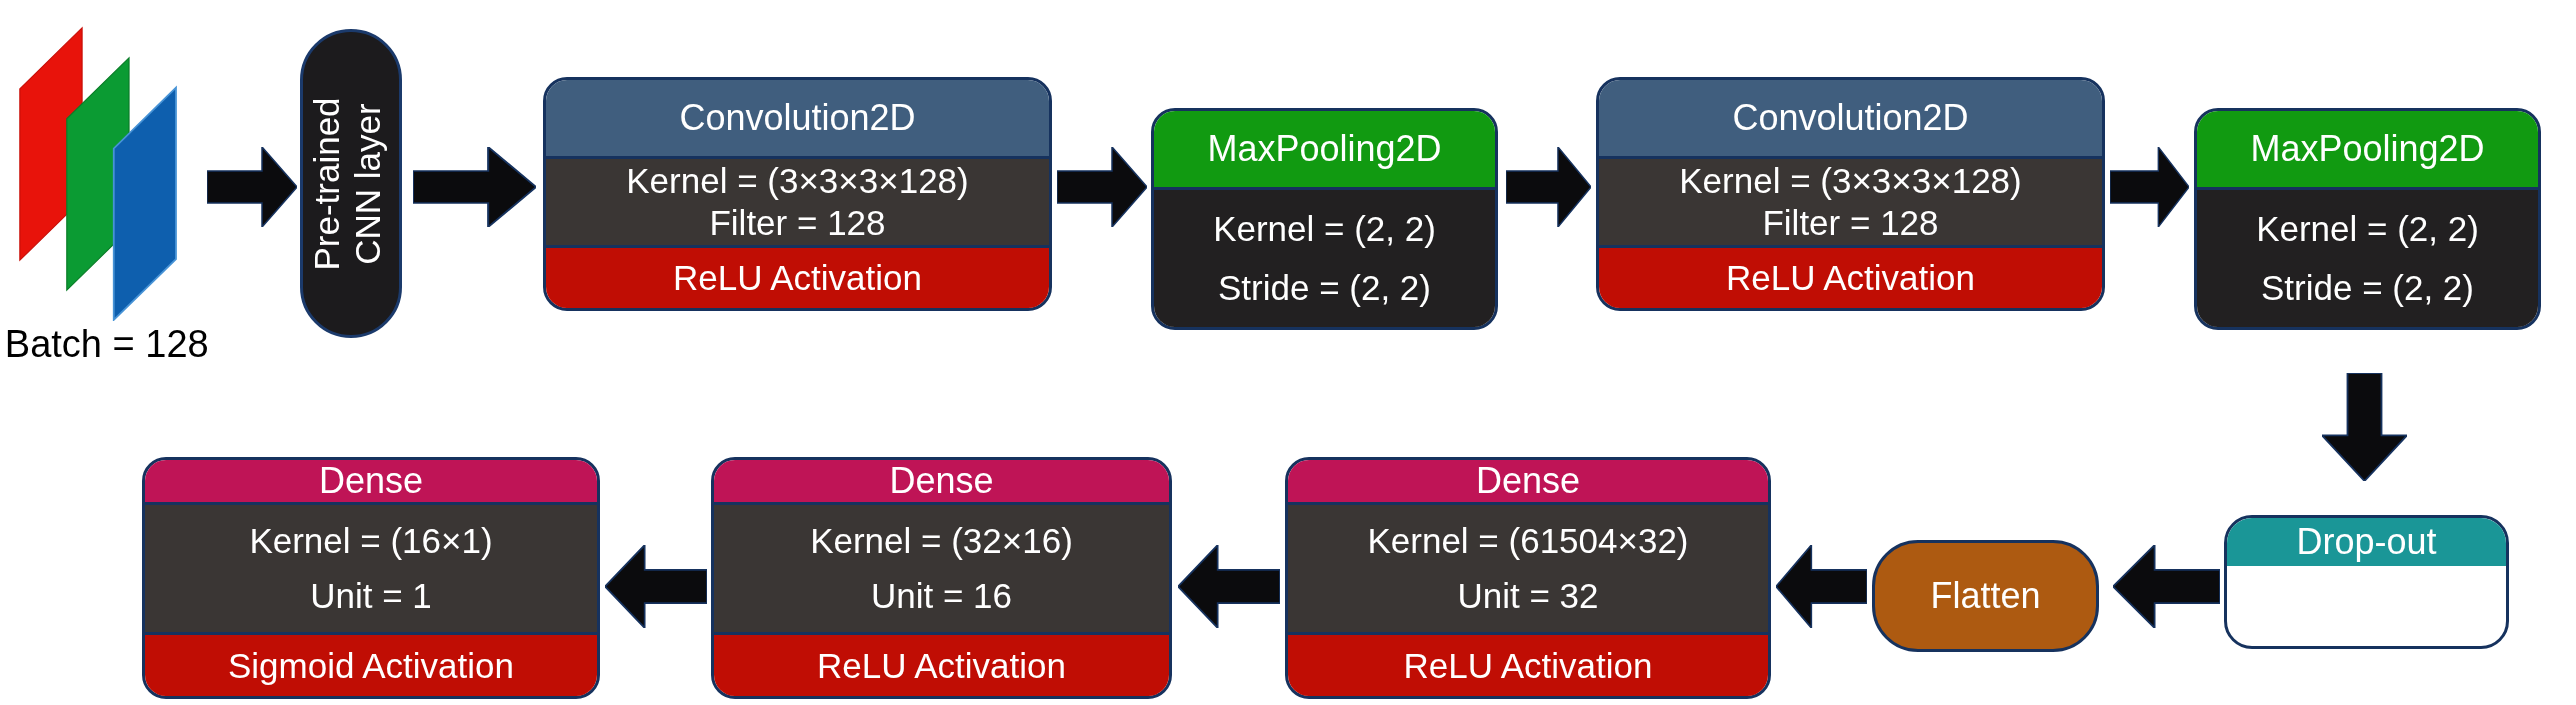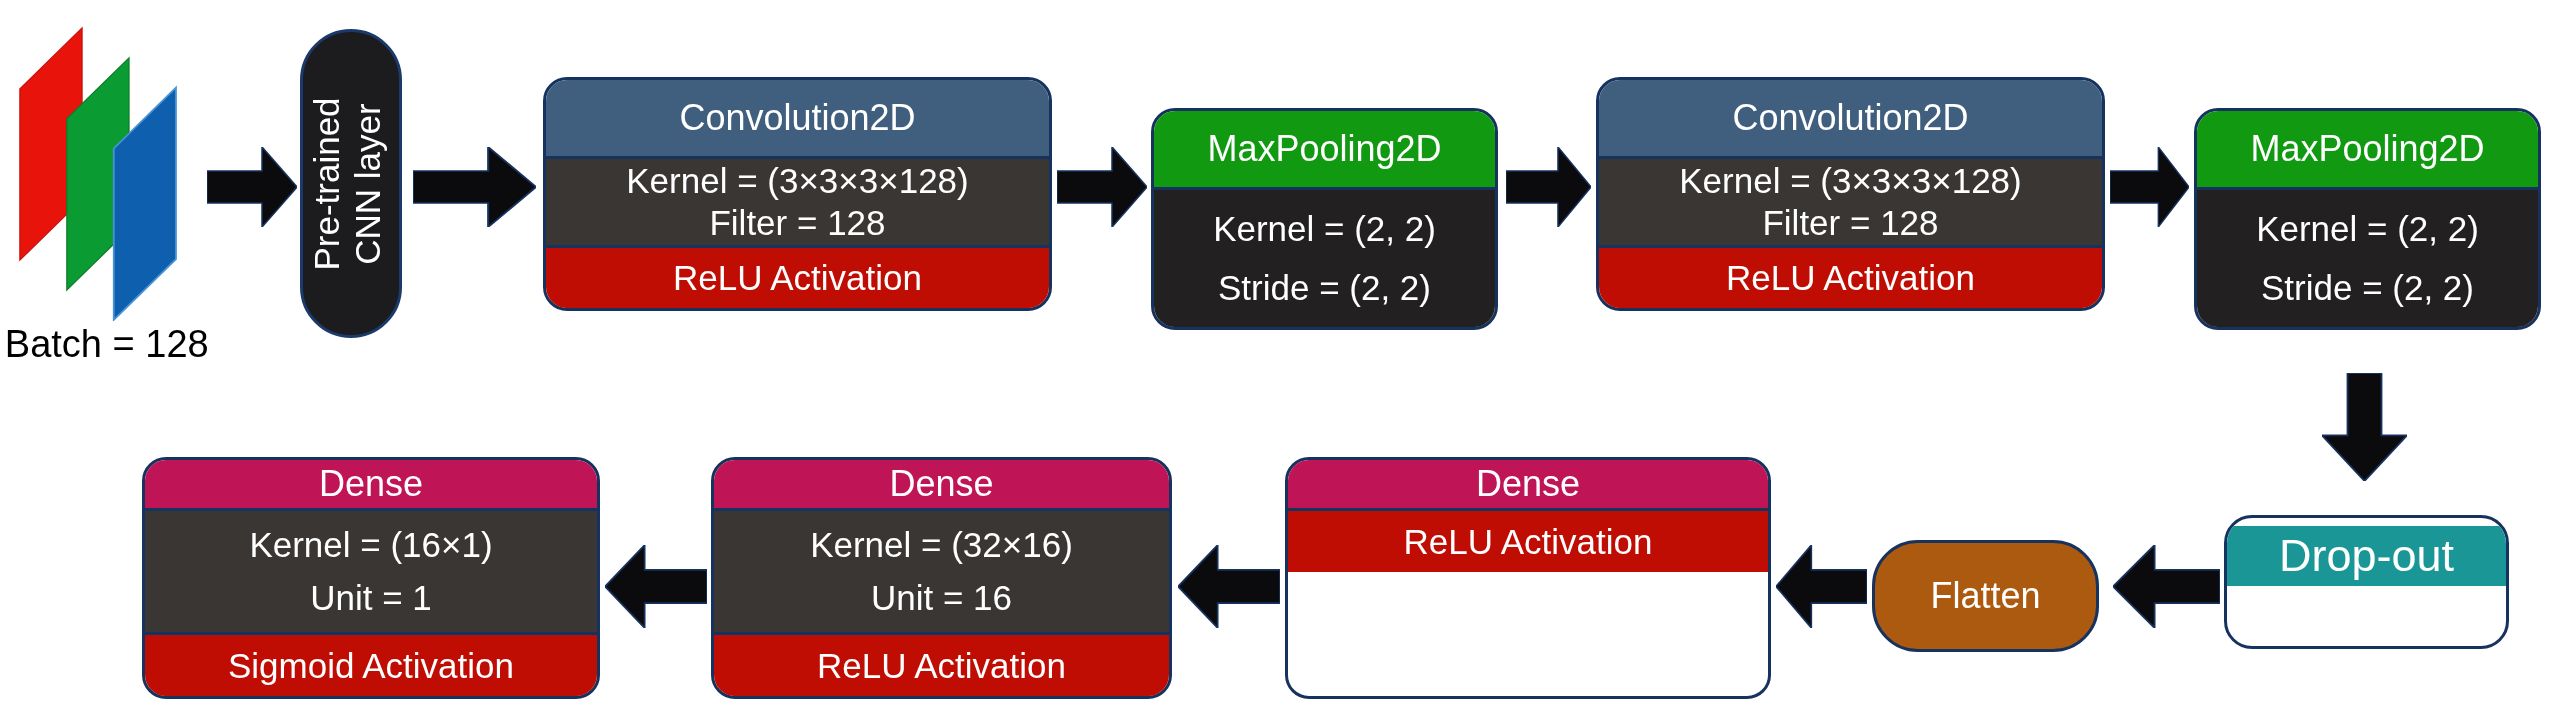--- a/index.html
+++ b/index.html
@@ -85,34 +85,34 @@
   #conv1 { left: 543px;  top: 77px; width: 509px; height: 234px; }
   #pool1 { left: 1151px; top: 108px; width: 347px; height: 222px; }
   #conv2 { left: 1596px; top: 77px; width: 509px; height: 234px; }
   #pool2 { left: 2194px; top: 108px; width: 347px; height: 222px; }
   .conv-box .layer-header { height: 76px; }
   .conv-box .layer-footer { height: 60px; }
   .pool-box .layer-header { height: 76px; }
 
   
   #dropout { left: 2224px; top: 515px; width: 285px; height: 134px; border-radius: 28px; }
-  #dropout .layer-header { height: 60px; font-size: 45px; margin-top: 8px; }
+  #dropout .layer-header { height: 48px; font-size: 36px; }
   #flatten {
     left: 1872px; top: 540px; width: 227px; height: 112px;
     background: var(--flatten, #ad5a11);
     border: 3px solid var(--border, #16325e);
     border-radius: 46px;
     box-sizing: border-box;
     display: flex; align-items: center; justify-content: center;
     color: #fff; font-size: 36px;
   }
   #dense1 { left: 1285px; top: 457px; width: 486px; height: 242px; }
   #dense2 { left: 711px; top: 457px; width: 461px; height: 242px; }
   #dense3 { left: 142px;  top: 457px; width: 458px; height: 242px; }
-  .dense-box .layer-header { height: 48px; }
+  .dense-box .layer-header { height: 42px; }
   .dense-box .layer-footer { height: 61px; }
 
   
   .arrow { position: absolute; }
   #a1 { left: 207px;  top: 147px; width: 90px; height: 80px; }
   #a2 { left: 413px;  top: 147px; width: 123px; height: 80px; }
   #a3 { left: 1057px; top: 147px; width: 90px; height: 80px; }
   #a4 { left: 1506px; top: 147px; width: 85px; height: 80px; }
   #a5 { left: 2110px; top: 147px; width: 79px; height: 80px; }
   #a6 { left: 2322px; top: 373px; width: 85px; height: 108px; }
@@ -231,20 +231,24 @@
   </div>
 
   <div id="a8" class="arrow">
     <svg viewBox="0 0 180 140" preserveAspectRatio="none">
       <polygon points="180,42 70,42 70,0 0,70 70,140 70,98 180,98"></polygon>
     </svg>
   </div>
 
   <div id="dense1" class="layer-box dense-box">
     <div class="layer-header hdr-dense">Dense</div>
+    <div class="layer-body">
+      <div class="bline">Kernel = (61504×32)</div>
+      <div class="bline">Unit = 32</div>
+    </div>
     <div class="layer-footer">ReLU Activation</div>
   </div>
 
   <div id="a9" class="arrow">
     <svg viewBox="0 0 180 140" preserveAspectRatio="none">
       <polygon points="180,42 70,42 70,0 0,70 70,140 70,98 180,98"></polygon>
     </svg>
   </div>
 
   <div id="dense2" class="layer-box dense-box">

